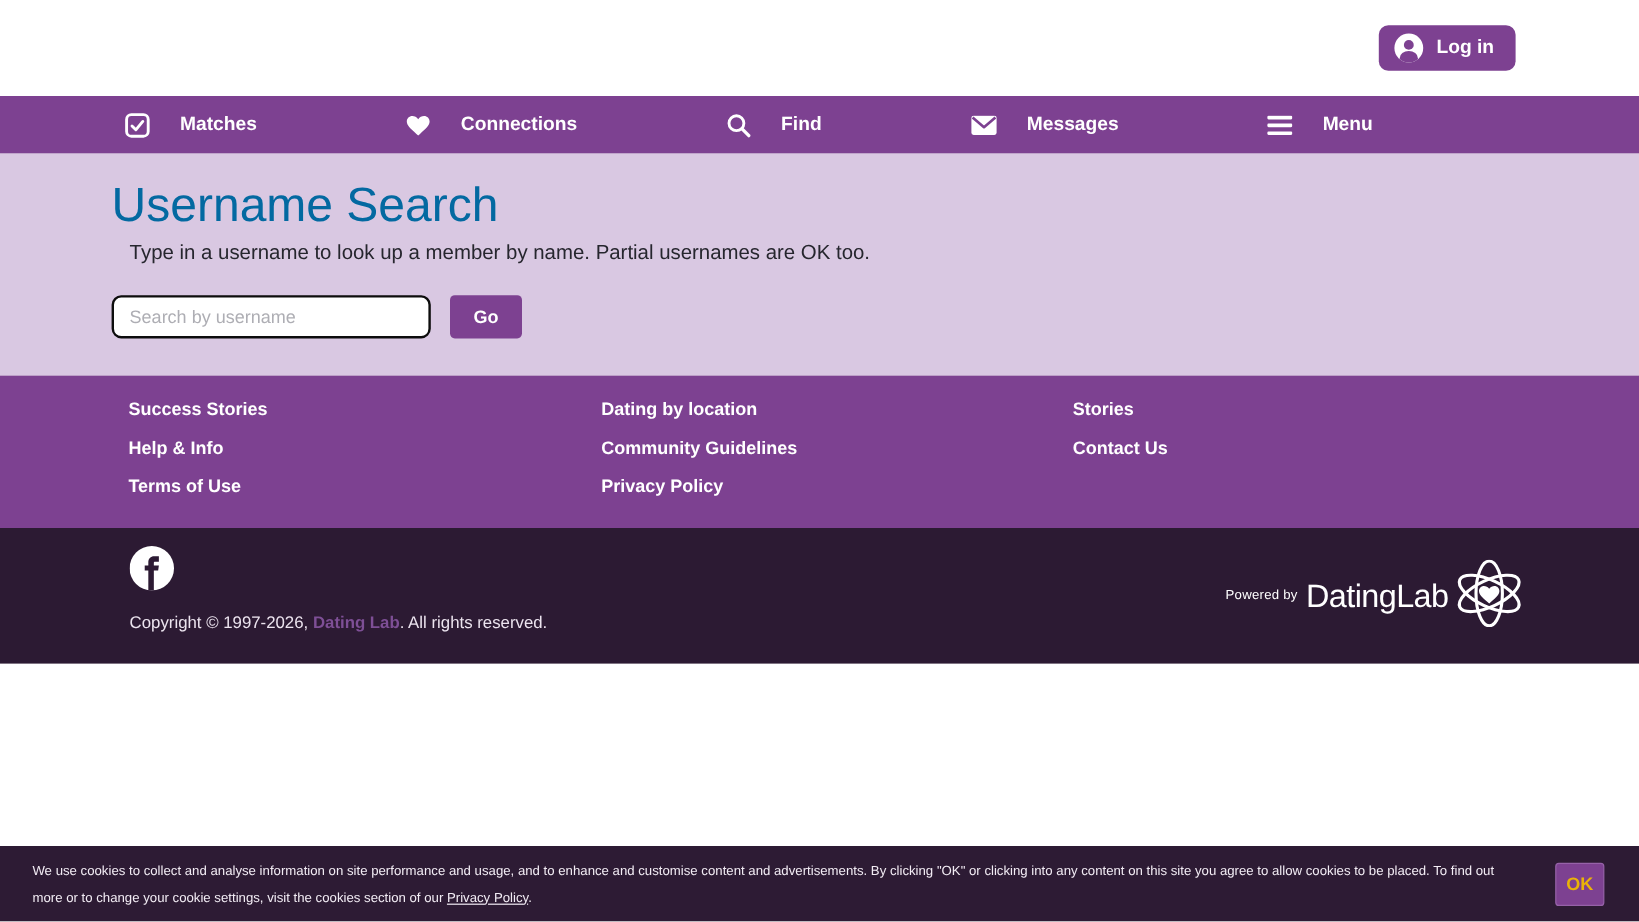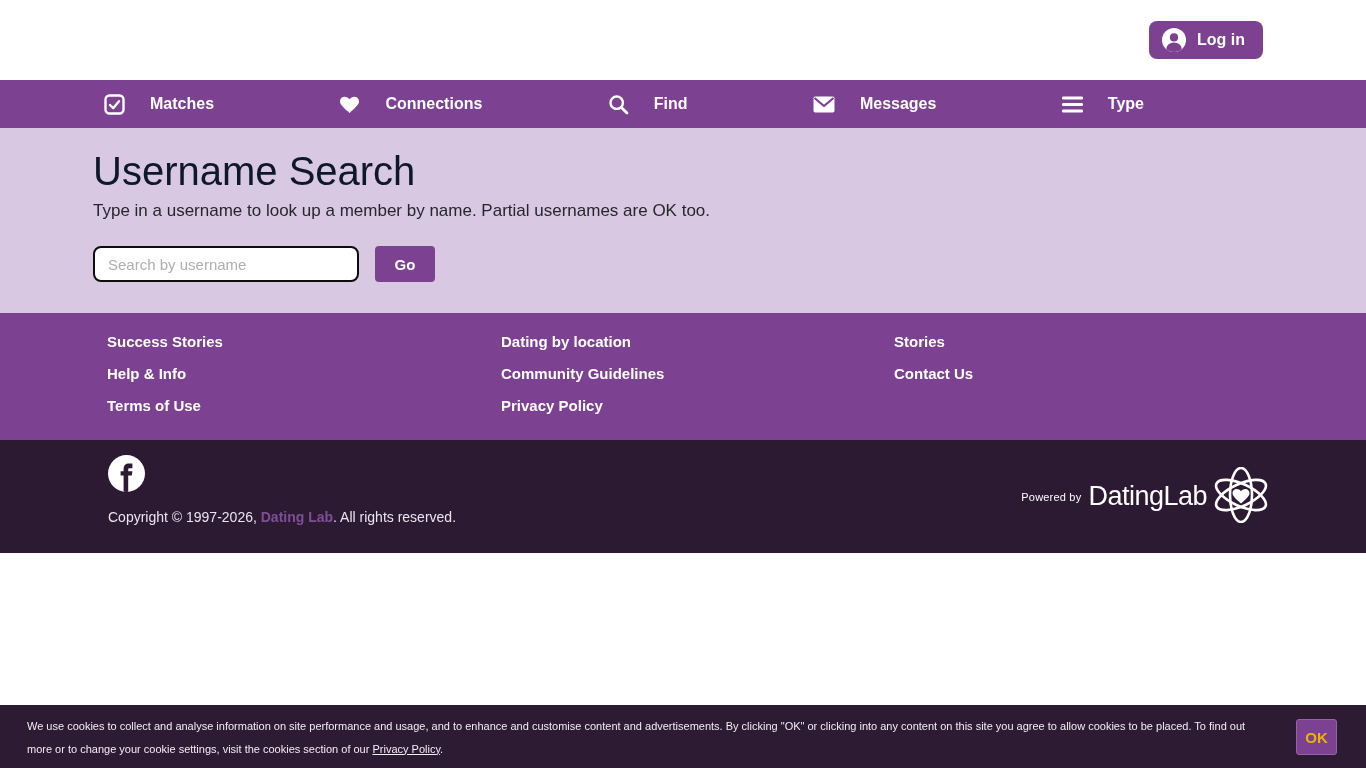--- a/index.html
+++ b/index.html
@@ -36,23 +36,23 @@
     display: flex; align-items: center; gap: 25px;
     color: #ffffff; font-weight: bold; font-size: 16px;
     cursor: pointer; white-space: nowrap;
   }
   .nav-item svg { display: block; }
 
   
   .hero { background: #d9c8e2; padding: 21px 0 31px 93px; }
   .hero h1 {
     margin: 0 0 7px; font-size: 40px; font-weight: 400;
-    color: #0f172a; letter-spacing: 0;
-  }
-  .hero .sub { margin: 0 0 25px; font-size: 17px; color: #26262e; }
+    color: #0369a1; letter-spacing: 0;
+  }
+  .hero .sub { margin: 0 15px 25px; font-size: 17px; color: #26262e; }
   .search-row { display: flex; align-items: center; }
   .search-input {
     width: 266px; height: 36px;
     border: 2px solid #0d0d0d; border-radius: 8px;
     padding: 0 13px; font-size: 15px;
     font-family: "Liberation Sans", sans-serif;
     color: #333; background: #fff; outline: none;
   }
   .search-input::placeholder { color: #aeaeb4; }
   .go-btn {
@@ -167,21 +167,21 @@
     <span>Messages</span>
   </div>
   <div class="nav-item">
     <span>
       <svg width="21" height="17" viewBox="0 0 21 17">
         <rect x="0" y="0.5" width="21" height="3" rx="1.2" fill="#ffffff"></rect>
         <rect x="0" y="7" width="21" height="3" rx="1.2" fill="#ffffff"></rect>
         <rect x="0" y="13.5" width="21" height="3" rx="1.2" fill="#ffffff"></rect>
       </svg>
     </span>
-    <span>Type</span>
+    <span>Menu</span>
   </div>
 </div>
 
 <div class="hero">
   <h1>Username Search</h1>
   <p class="sub">Type in a username to look up a member by name. Partial usernames are OK too.</p>
   <div class="search-row">
     <input class="search-input" type="text" placeholder="Search by username" style="">
     <button class="go-btn">Go</button>
   </div>

